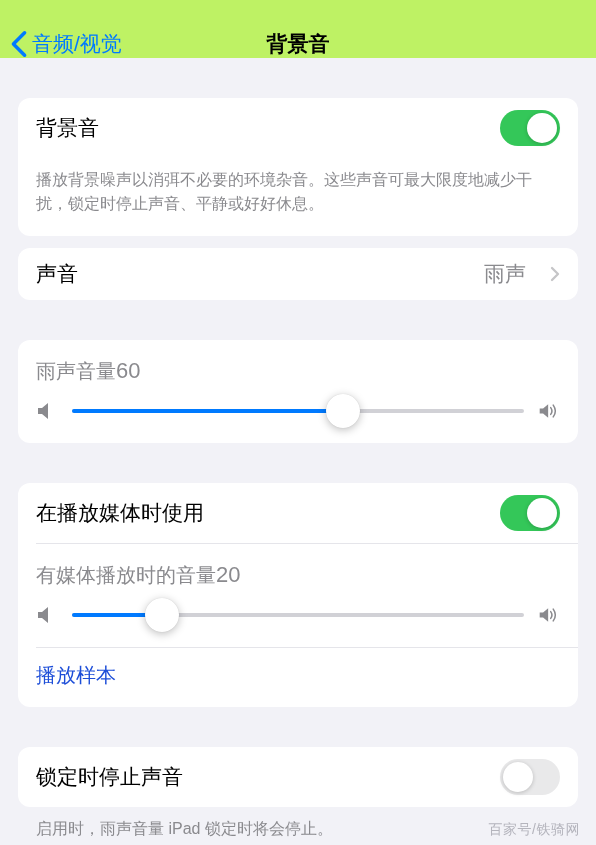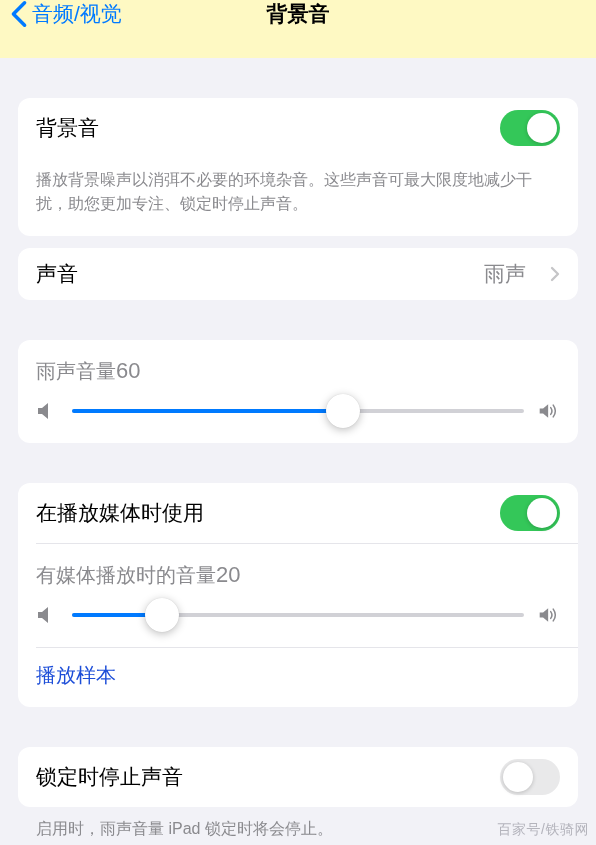--- a/index.html
+++ b/index.html
@@ -11,24 +11,24 @@
     }
     body {
       width: 596px;
       height: 845px;
       background: #f2f2f7;
       overflow: hidden;
       position: relative;
     }
     .nav {
       display: flex;
-      align-items: flex-start;
+      align-items: flex-end;
       height: 58px;
       padding: 0 10px;
-      background: #fef9c3;
+      background: #bef264;
       position: relative;
     }
     .nav-back {
       display: flex;
       align-items: center;
       color: #007aff;
       font-size: 21px;
       cursor: pointer;
     }
     .nav-back svg {
@@ -179,21 +179,21 @@
     }
     .link-row {
       padding: 14px 18px 18px 18px;
       font-size: 20px;
       color: #1d4ed8;
       cursor: pointer;
     }
     .watermark {
       position: absolute;
       bottom: 6px;
-      right: 7px;
+      right: 16px;
       font-size: 14px;
       color: rgba(130,130,140,0.55);
       letter-spacing: 0.5px;
       margin-top: 6px;
     }
   </style>
 </head>
 <body>
 
 <div class="nav">
@@ -208,21 +208,21 @@
 
 <div class="content">
 
   <div class="group">
     <div class="row">
       <div class="row-label">背景音</div>
       <div class="toggle on">
         <div class="toggle-knob"></div>
       </div>
     </div>
-    <div class="footer-text" style="padding:10px 18px 20px 18px;">播放背景噪声以消弭不必要的环境杂音。这些声音可最大限度地减少干扰，助您更加专注、锁定时停止声音。</div>
+    <div class="footer-text" style="padding:10px 18px 20px 18px;">播放背景噪声以消弭不必要的环境杂音。这些声音可最大限度地减少干扰，锁定时停止声音、平静或好好休息。</div>
   </div>
 
   <div style="height:12px;"></div>
 
   <div class="group">
     <div class="row">
       <div class="row-label">声音</div>
       <div class="row-value">雨声</div>
       <svg class="chevron" viewBox="0 0 10 16">
         <path d="M2 2 L8 8 L2 14"></path>

